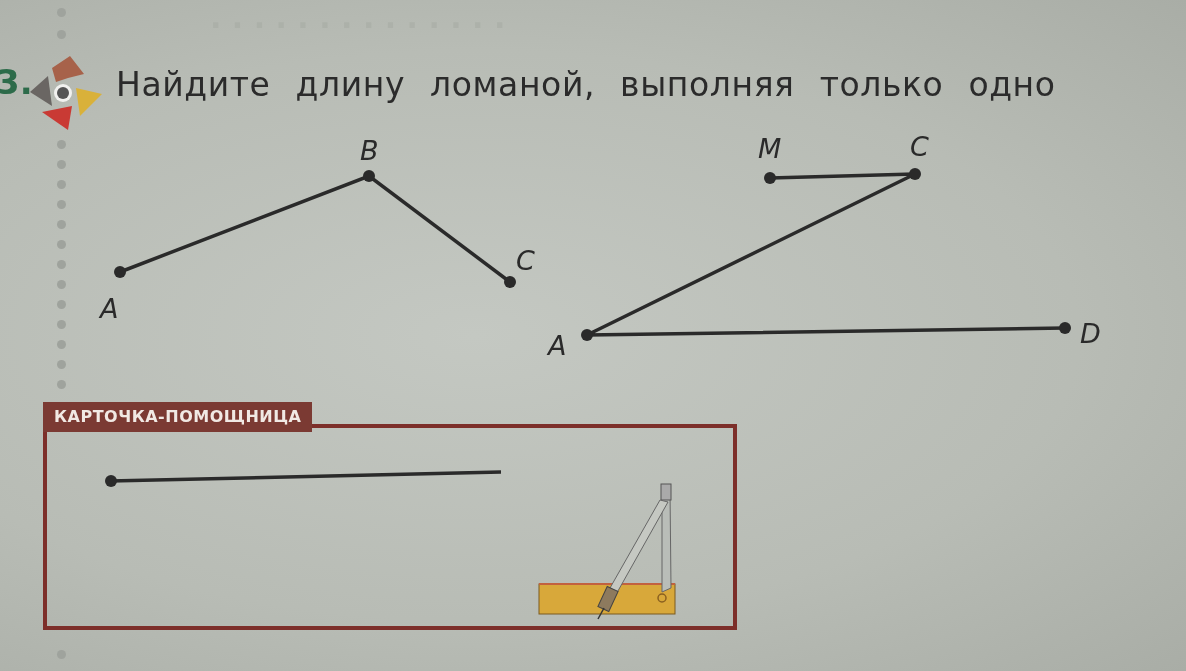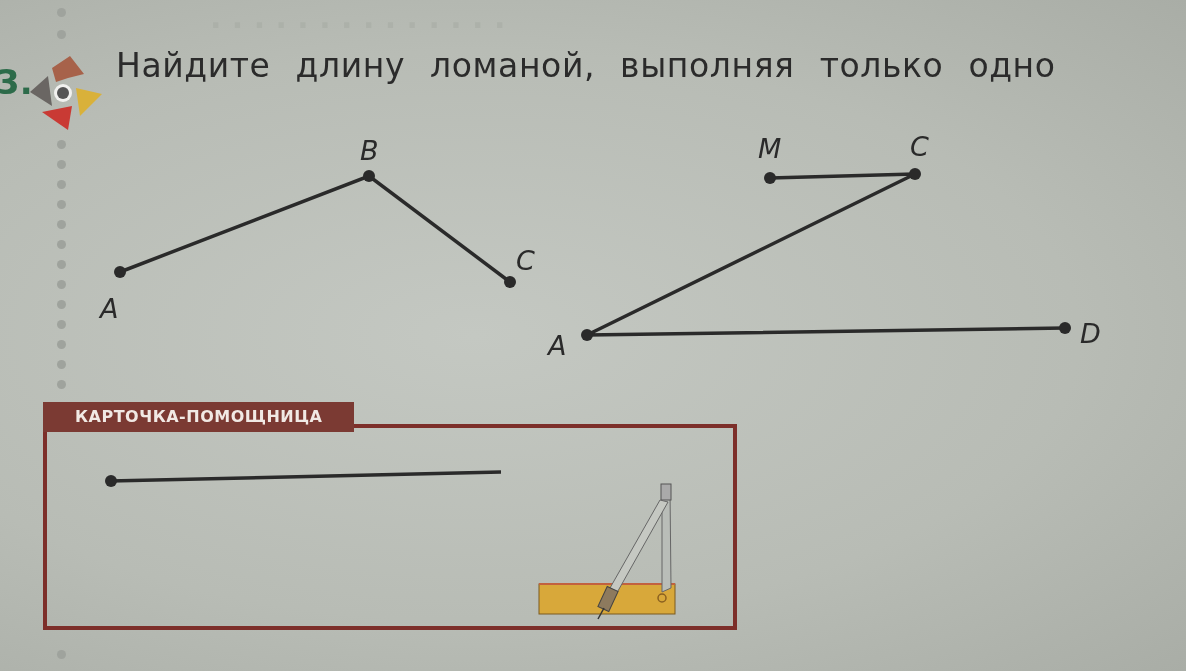--- a/index.html
+++ b/index.html
@@ -5,25 +5,25 @@
   html,body{margin:0;padding:0;}
   body{width:1186px;height:671px;overflow:hidden;background:#b7bbb5;position:relative;
     font-family:"DejaVu Sans","Liberation Sans",sans-serif;}
   .page{position:absolute;inset:0;
     background:radial-gradient(ellipse at 40% 50%, #c4c8c2 0%, #b8bcb5 60%, #a9ada6 100%);}
   .ghost{position:absolute;color:#9ea39b;opacity:.35;font-size:30px;font-weight:bold;white-space:nowrap;}
   .dots{position:absolute;left:57px;top:0;width:10px;height:671px;}
   .dot{position:absolute;left:0;width:9px;height:9px;border-radius:50%;background:#9fa39d;}
   .num{position:absolute;left:-4px;top:62px;font-size:34px;font-weight:bold;color:#2d6b4a;}
   .logo{position:absolute;left:22px;top:48px;width:86px;height:86px;}
-  .task{position:absolute;left:116px;top:36px;font-size:33px;color:#2b2b2b;letter-spacing:.6px;line-height:60px;width:1010px;}
+  .task{position:absolute;left:116px;top:55px;font-size:33px;color:#2b2b2b;letter-spacing:.6px;line-height:60px;width:1010px;}
   svg.fig{position:absolute;left:0;top:0;}
   .lbl{font-family:"DejaVu Sans",sans-serif;font-style:italic;font-size:27px;fill:#2a2a2a;}
   .card{position:absolute;left:43px;top:424px;width:694px;height:206px;border:4px solid #7d2f2a;box-sizing:border-box;}
-  .card-title{position:absolute;left:43px;top:402px;height:30px;padding:0 32px;background:#7b3a33;color:#f1e9e4;
+  .card-title{position:absolute;left:43px;top:402px;height:30px;padding:0 11px;background:#7b3a33;color:#f1e9e4;
     font-size:16px;font-weight:bold;line-height:30px;letter-spacing:.5px;}
 </style>
 </head>
 <body>
 
 <div class="page">
 
   <div class="ghost" style="left:210px;top:0px;">. . . . . . . . . . . . . .</div>
 
   <div class="dots">

